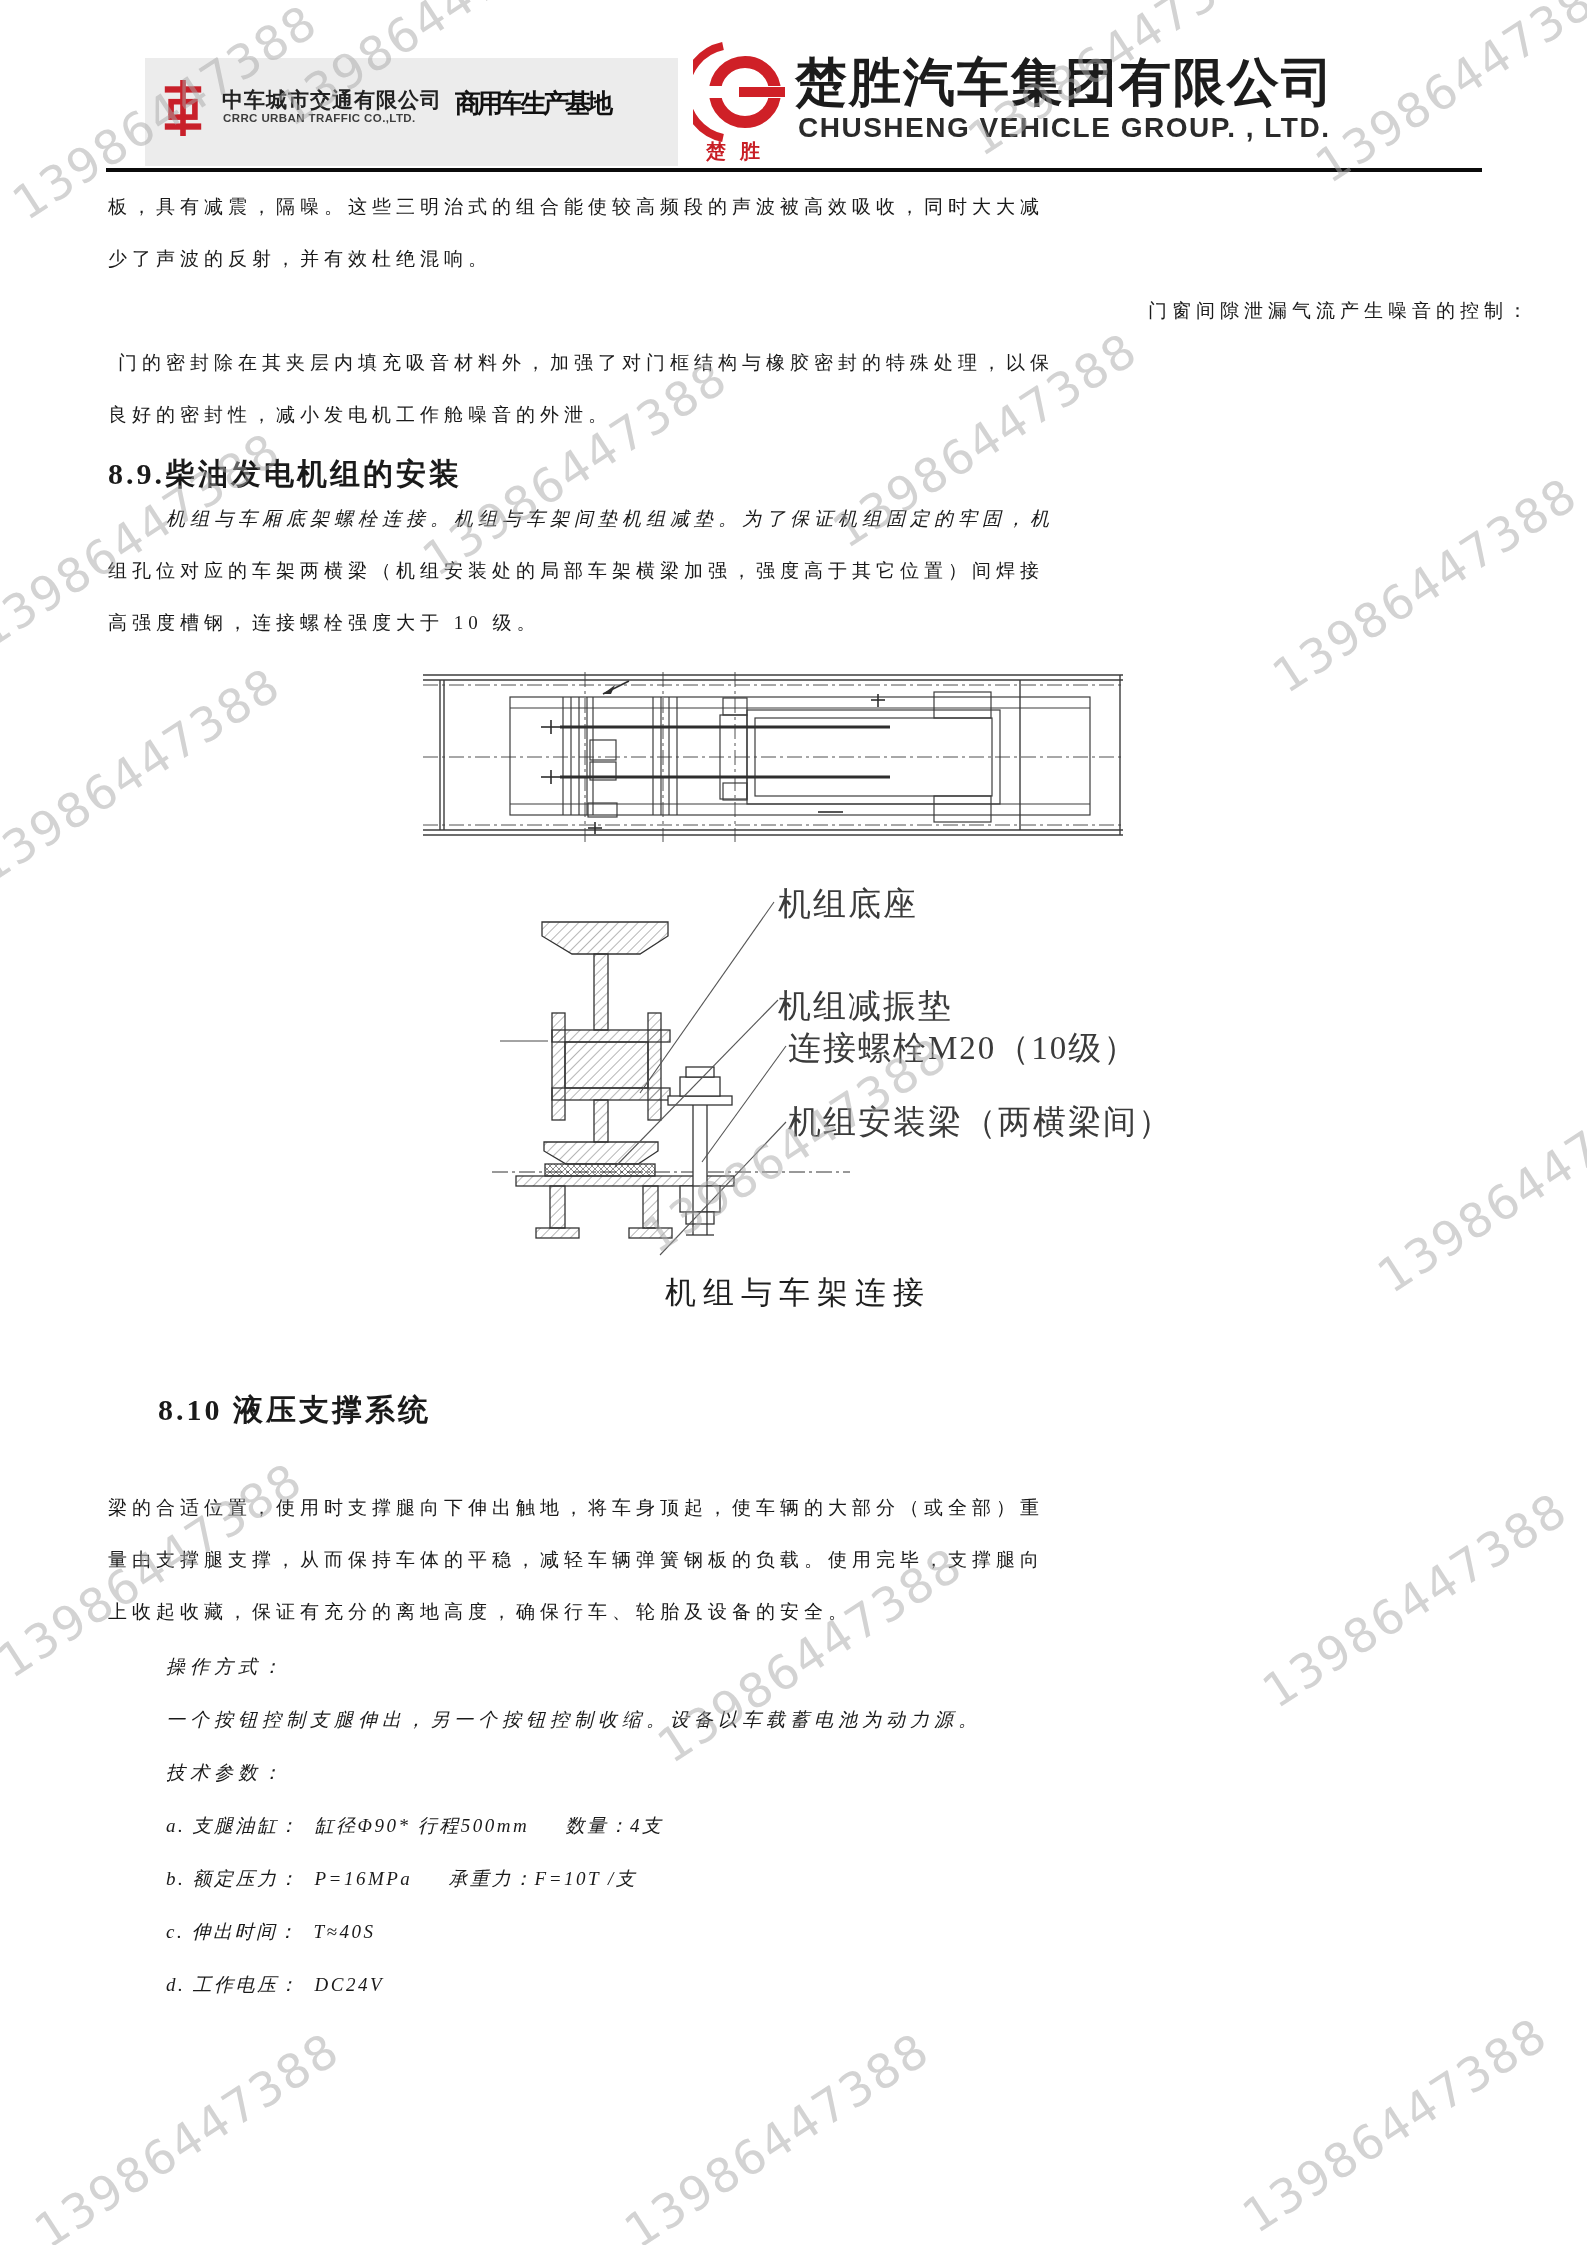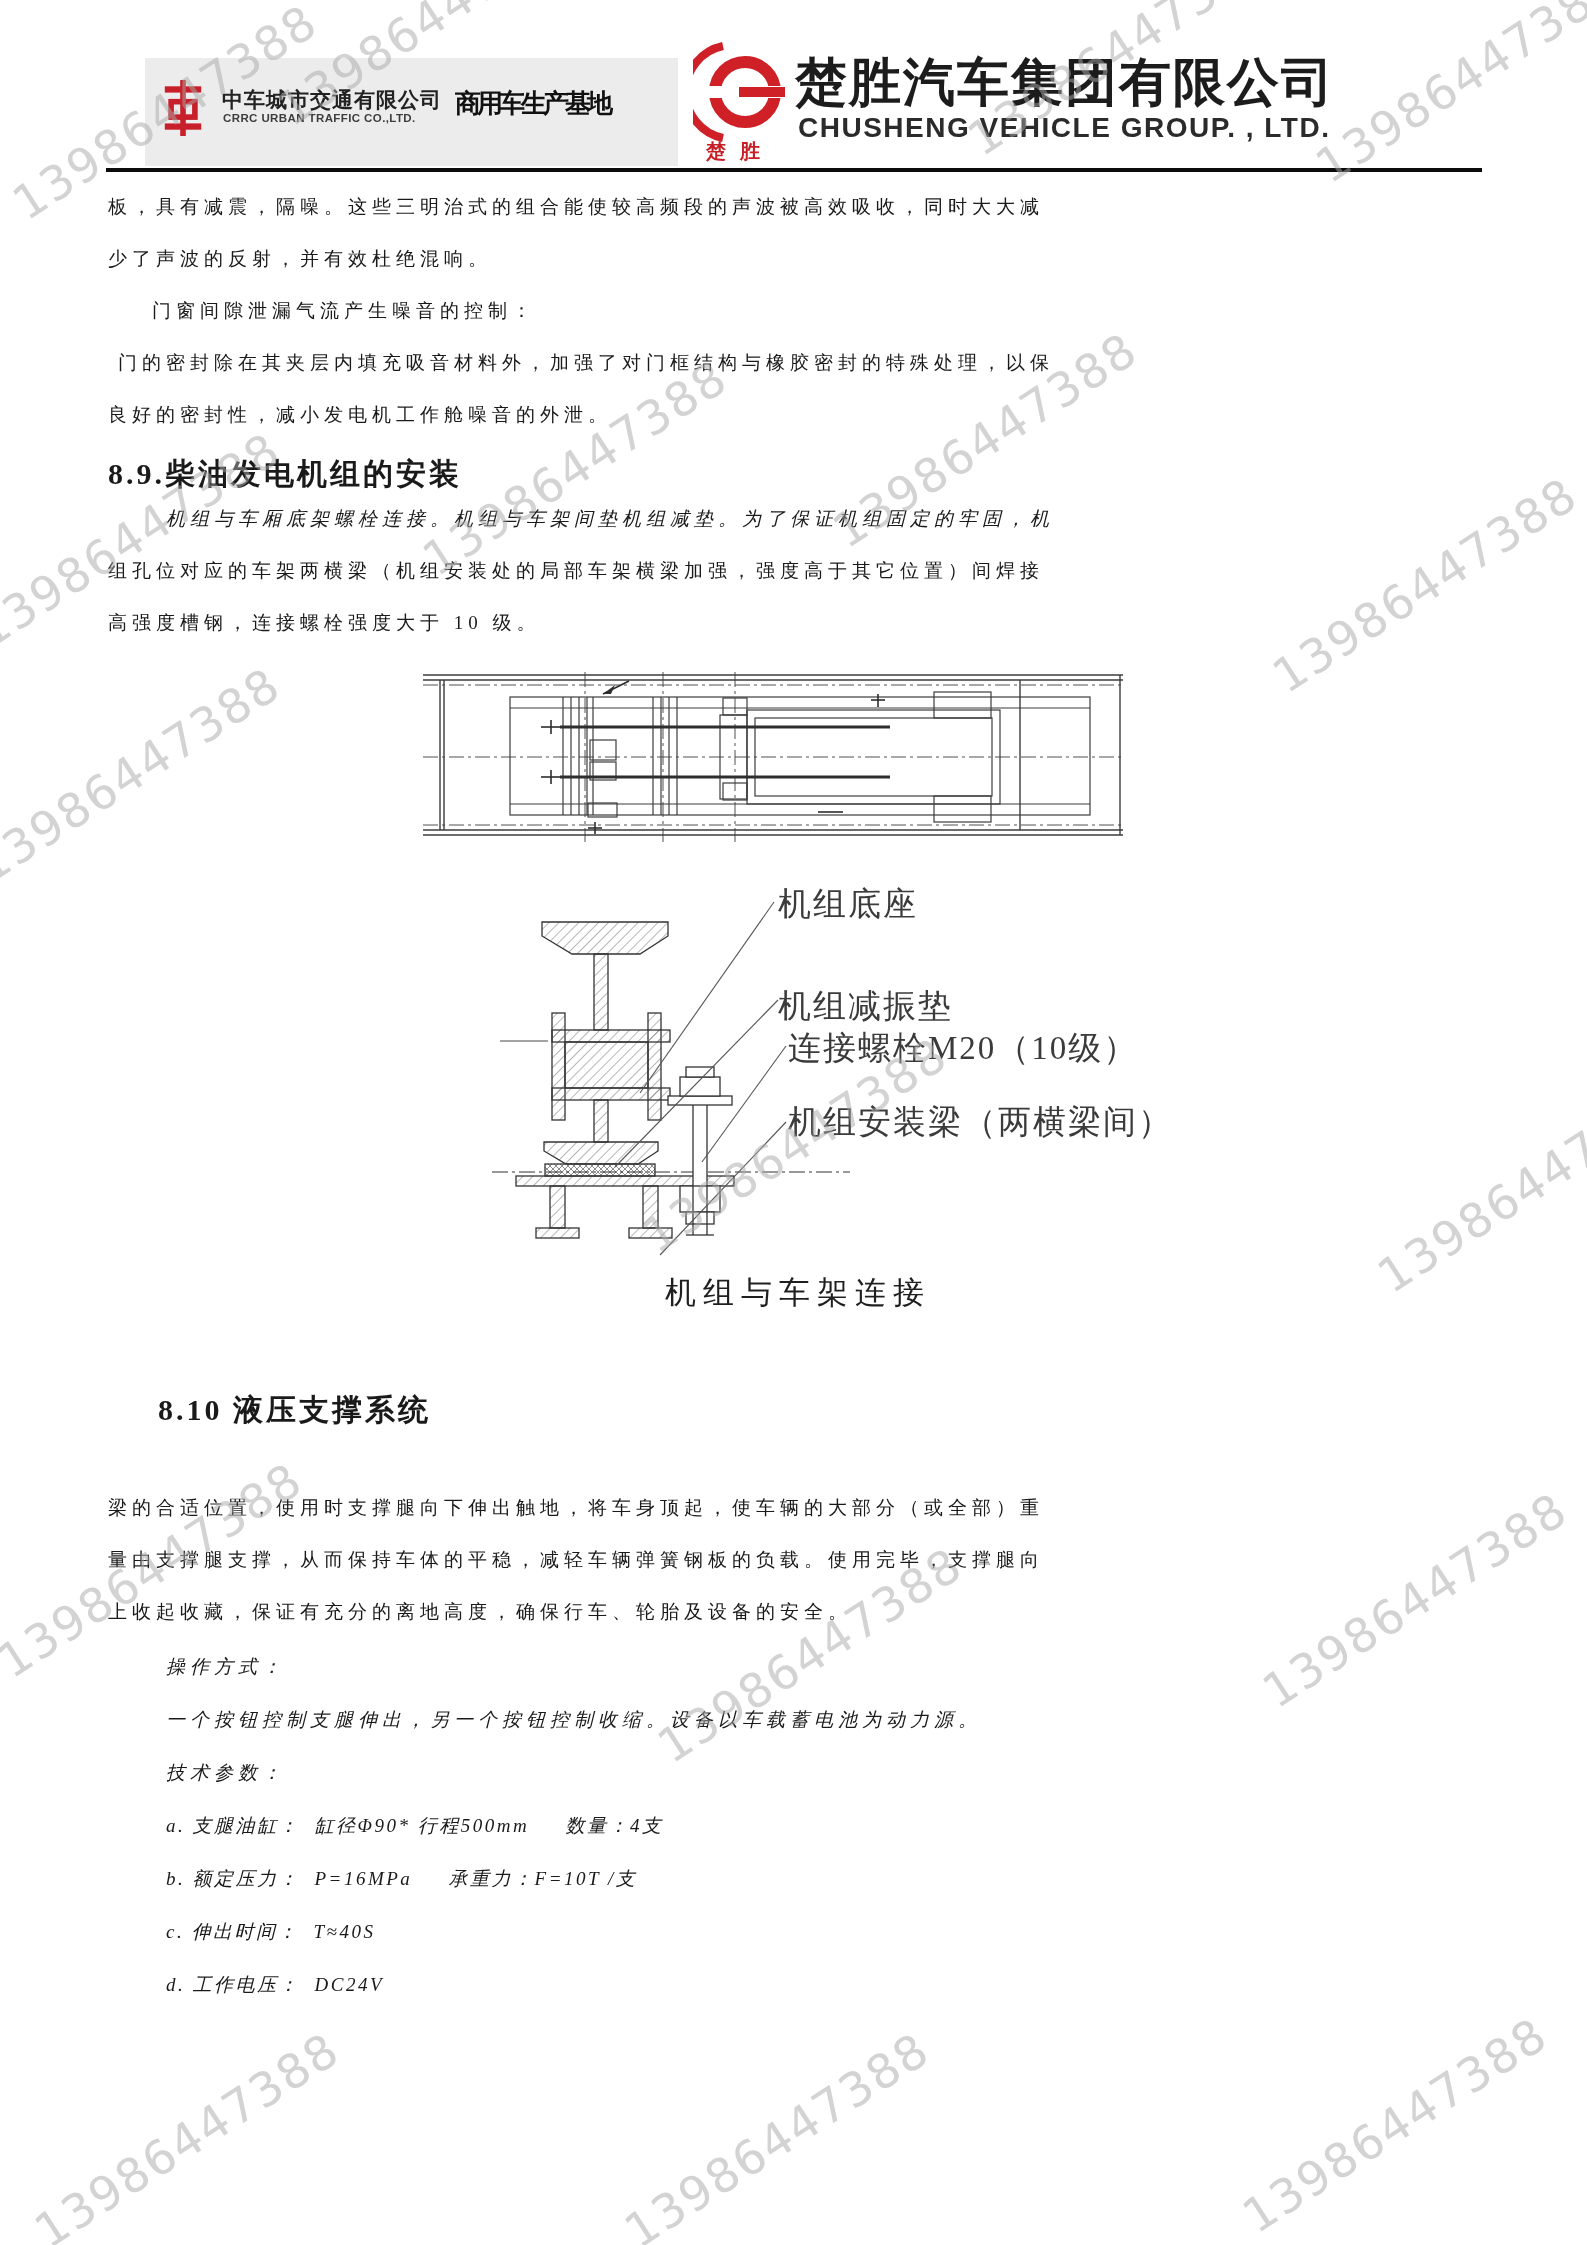--- a/index.html
+++ b/index.html
@@ -23,21 +23,21 @@
   .crrc-en { position:absolute; left:223px; top:112px; z-index:2; font-size:11.5px; font-weight:600; letter-spacing:0.4px; color:#3d3d3d; font-family:"Liberation Sans",sans-serif; }
   .banner-cn { position:absolute; left:455px; top:86px; z-index:2; font-size:26px; font-weight:900; letter-spacing:-4px; color:#111;text-align:center; }
   .cs-logo { position:absolute; left:693px; top:42px; z-index:2; }
   .cs-logo-text { position:absolute; left:706px; top:138px; z-index:2; font-size:20px; font-weight:700; color:#c81e25; letter-spacing:14px; }
   .cs-title { position:absolute; left:795px; top:48px; z-index:2; font-size:52px; font-weight:900; letter-spacing:2px; color:#1c1c1c; font-family:"Liberation Sans",sans-serif; }
   .cs-sub { position:absolute; left:798px; top:112px; z-index:2; font-size:28px; font-weight:700; letter-spacing:1.5px; color:#2b2b2b; font-family:"Liberation Sans",sans-serif; }
   .header-rule { position:absolute; left:106px; top:168px; width:1376px; height:4px; background:#0b0b0b; z-index:2; }
   
   .line { position:absolute; left:108px; width:1380px; font-size:19px; letter-spacing:5px; white-space:pre; z-index:2; }
   .bold { font-weight:700; letter-spacing:3px; font-size:30px; }
-  .ind1 { padding-left:44px; } .ind05 { padding-left:10px; } .ind2 { padding-left:58px;font-style:italic; } .ind15 { padding-left:50px; }
+  .ind1 { padding-left:44px;text-align:right; } .ind05 { padding-left:10px; } .ind2 { padding-left:58px;font-style:italic; } .ind15 { padding-left:50px; }
   .spec { letter-spacing:2.5px; }
   
   .y194{top:194px}.y246{top:246px}.y298{top:298px}.y350{top:350px}.y402{top:402px}
   .y454{top:454px}.y506{top:506px}.y558{top:558px}.y610{top:610px}
   .y1390{top:1390px}.y1443{top:1443px}.y1495{top:1495px}.y1547{top:1547px}.y1599{top:1599px}
   .y1654{top:1654px}.y1707{top:1707px}.y1760{top:1760px}
   .y1813{top:1813px}.y1866{top:1866px}.y1919{top:1919px}.y1972{top:1972px}
   
   .fig1 { position:absolute; left:423px; top:672px; z-index:2; }
   .fig2 { position:absolute; left:490px; top:872px; z-index:2; }

